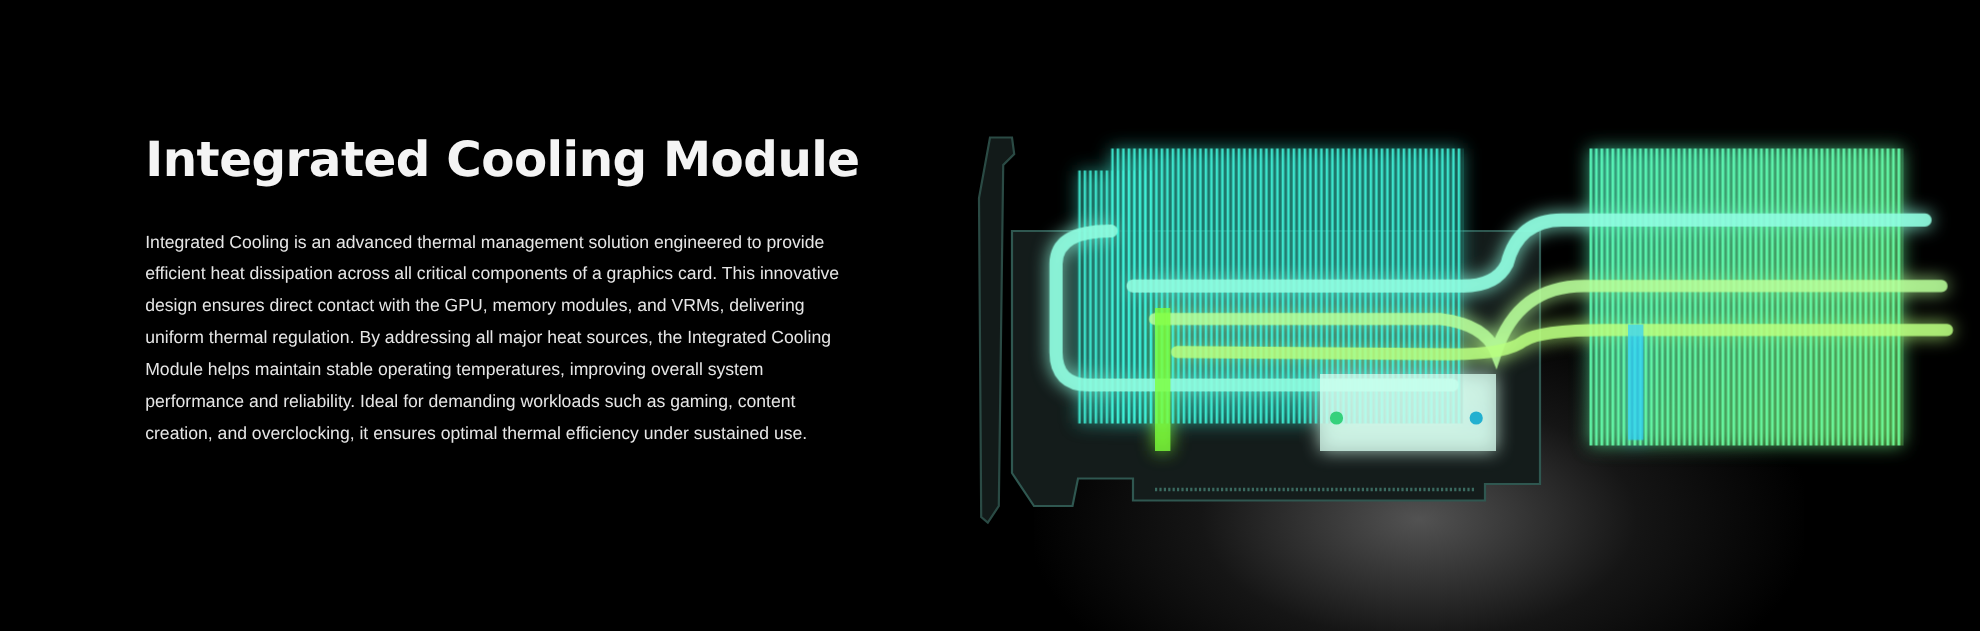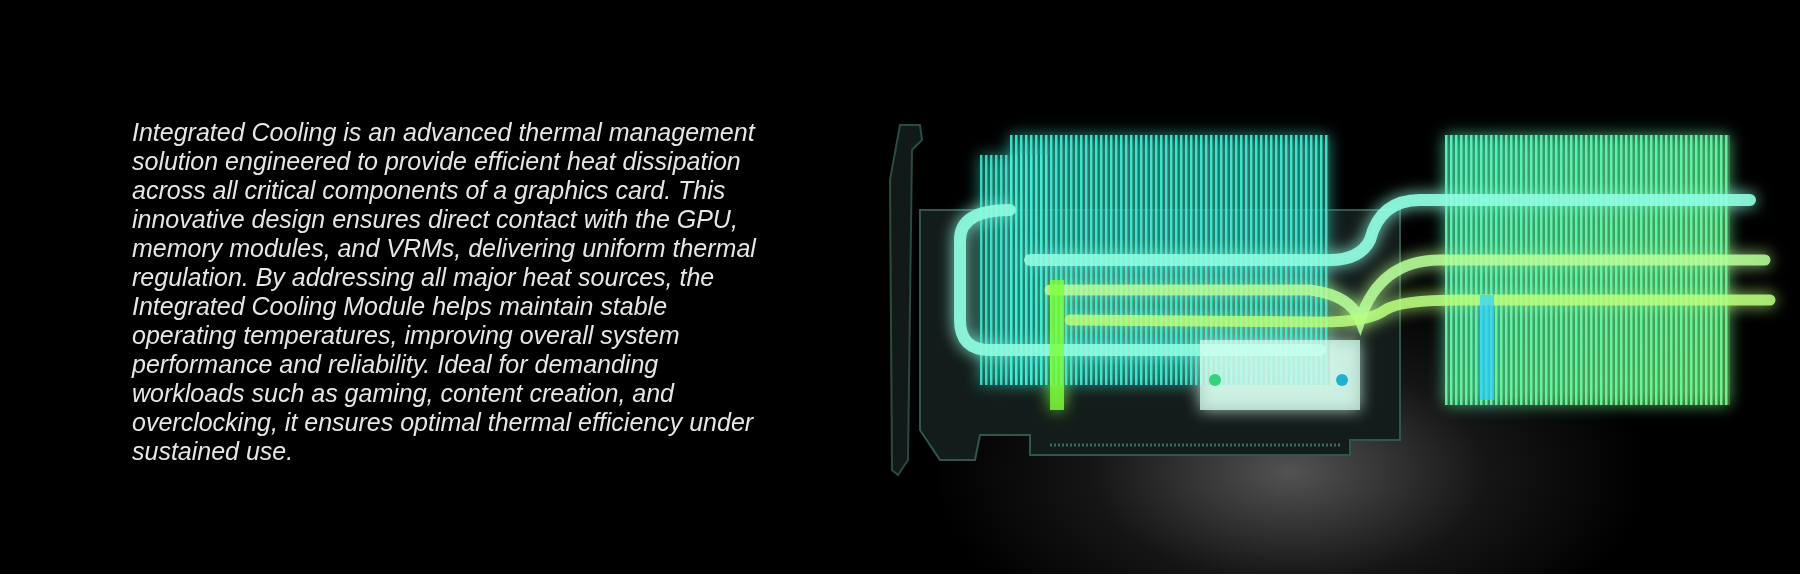--- a/index.html
+++ b/index.html
@@ -1,30 +1,31 @@
 <!DOCTYPE html>
 <html><head>
 <meta charset="utf-8">
 <style>
   html, body { margin:0; padding:0; }
   body { width:1800px; height:574px; background:#000; overflow:hidden; position:relative;
          font-family:"DejaVu Sans", "Liberation Sans", sans-serif; color:#fff; }
   .text-col { position:absolute; left:132px; top:118px; width:640px; }
   .title { font-family:"DejaVu Sans", sans-serif; font-weight:bold; font-size:44px; letter-spacing:-0.5px;
            color:#f4f4f4; margin:0 0 32px 0; line-height:56px; white-space:nowrap; }
-  .body { font-family:"Liberation Sans", sans-serif; font-size:25px; line-height:29px; color:#e6e6e6; margin:0;font-style:italic; }
+  .body { font-family:"Liberation Sans", sans-serif; font-size:16px; line-height:29px; color:#e6e6e6; margin:0; }
   .visual { position:absolute; left:880px; top:60px; width:920px; height:514px; }
   .floor { position:absolute; left:60px; top:220px; width:700px; height:320px;
            background:radial-gradient(ellipse at 50% 60%, rgba(150,150,150,0.55) 0%, rgba(70,70,70,0.3) 40%, rgba(0,0,0,0) 72%); }
   svg { position:absolute; left:0; top:0; }
 </style>
 </head>
 <body>
 
 <div class="text-col">
+  <h1 class="title">Integrated Cooling Module</h1>
   <p class="body">Integrated Cooling is an advanced thermal management solution engineered to provide efficient heat dissipation across all critical components of a graphics card. This innovative design ensures direct contact with the GPU, memory modules, and VRMs, delivering uniform thermal regulation. By addressing all major heat sources, the Integrated Cooling Module helps maintain stable operating temperatures, improving overall system performance and reliability. Ideal for demanding workloads such as gaming, content creation, and overclocking, it ensures optimal thermal efficiency under sustained use.</p>
 </div>
 
 <div class="visual">
   <div class="floor"></div>
   <svg width="920" height="514" viewBox="0 0 920 514">
     <defs>
       <pattern id="fins" width="5" height="10" patternUnits="userSpaceOnUse">
         <rect width="5" height="10" fill="rgba(20,60,55,0.35)"></rect>
         <rect x="0" width="2.5" height="10" fill="#3ff0d6"></rect>

